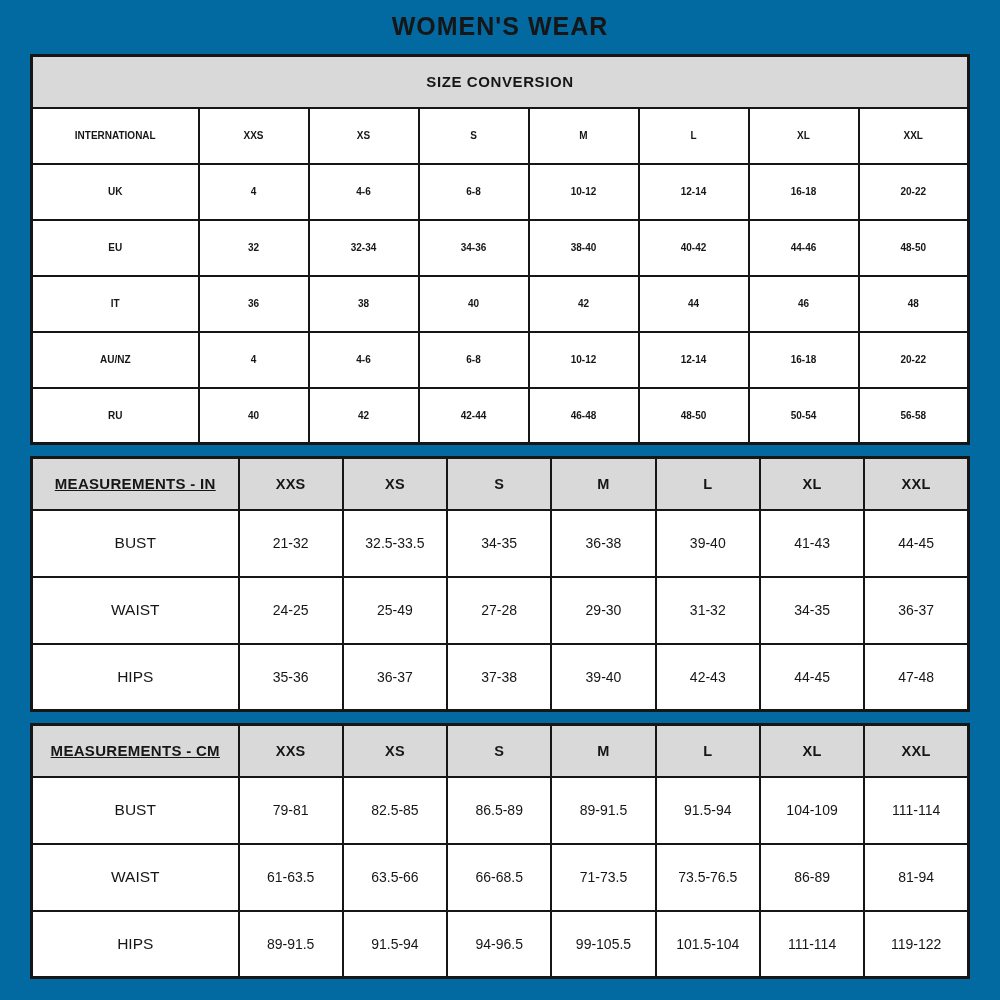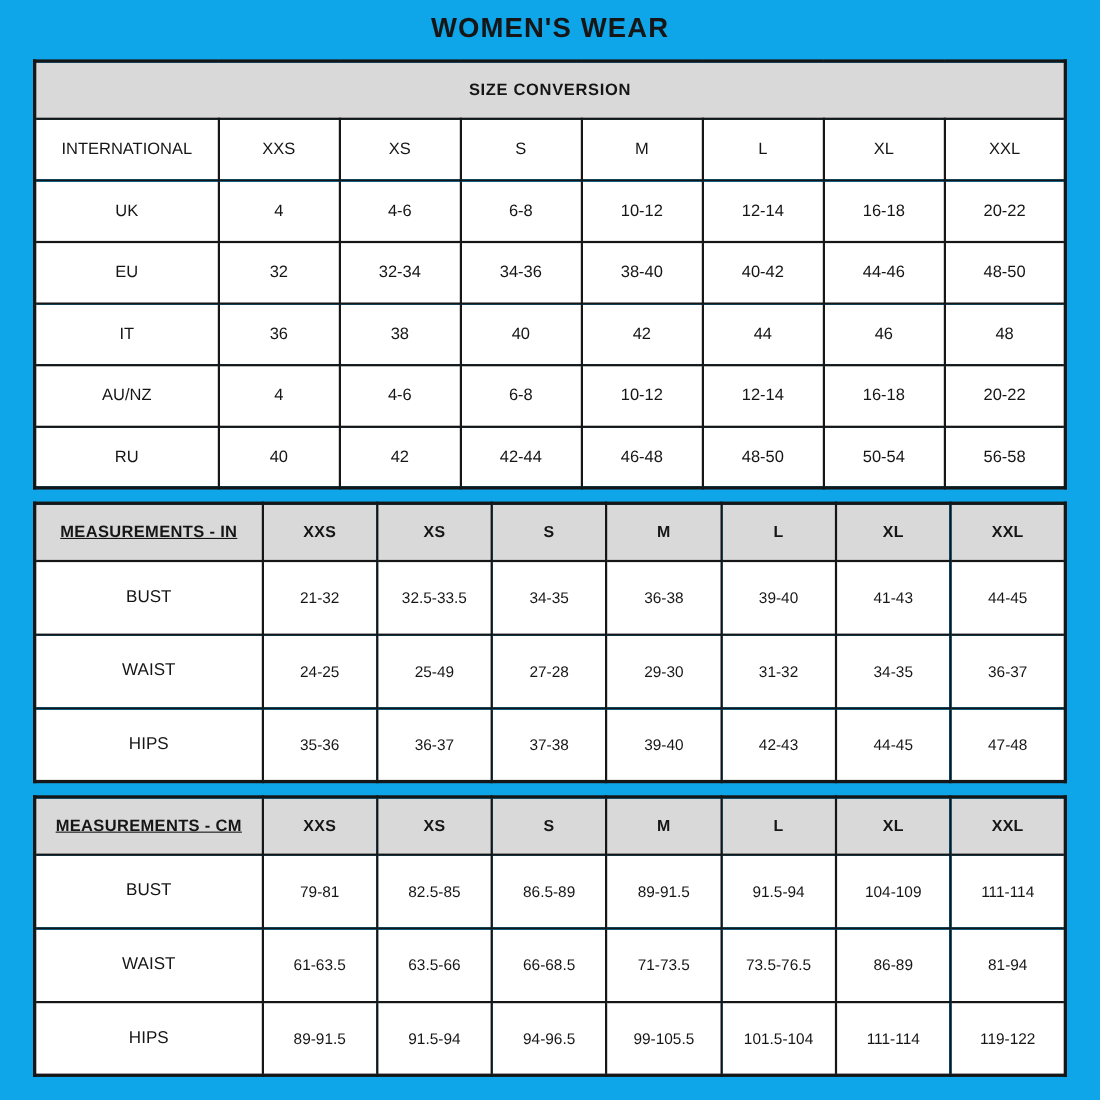--- a/index.html
+++ b/index.html
@@ -3,21 +3,21 @@
 <meta charset="utf-8">
 <style>
   html, body {
     margin: 0;
     padding: 0;
     background: #ffffff;
   }
   .page {
     width: 1000px;
     height: 1000px;
-    background: #0ea5e9;
+    background: #0369a1;
     font-family: "Liberation Sans", sans-serif;
     color: #161616;
     box-sizing: border-box;
     padding-top: 12px;
     overflow: hidden;
   }
   .page-title {
     text-align: center;
     font-size: 25px;
     font-weight: 700;
@@ -46,22 +46,22 @@
   .t-conv .banner {
     background: #d9d9d9;
     font-size: 15px;
     font-weight: 700;
     letter-spacing: 0.6px;
   }
   .t-conv .data-row {
     height: 56px;
   }
   .t-conv .data-row td {
-    font-size: 15px;
-    font-weight: 400;
+    font-size: 10px;
+    font-weight: 700;
     background: #ffffff;
   }
   
   .t-meas .head-row {
     height: 52px;
   }
   .t-meas .head-row th {
     background: #d9d9d9;
     font-size: 14.5px;
     font-weight: 700;

